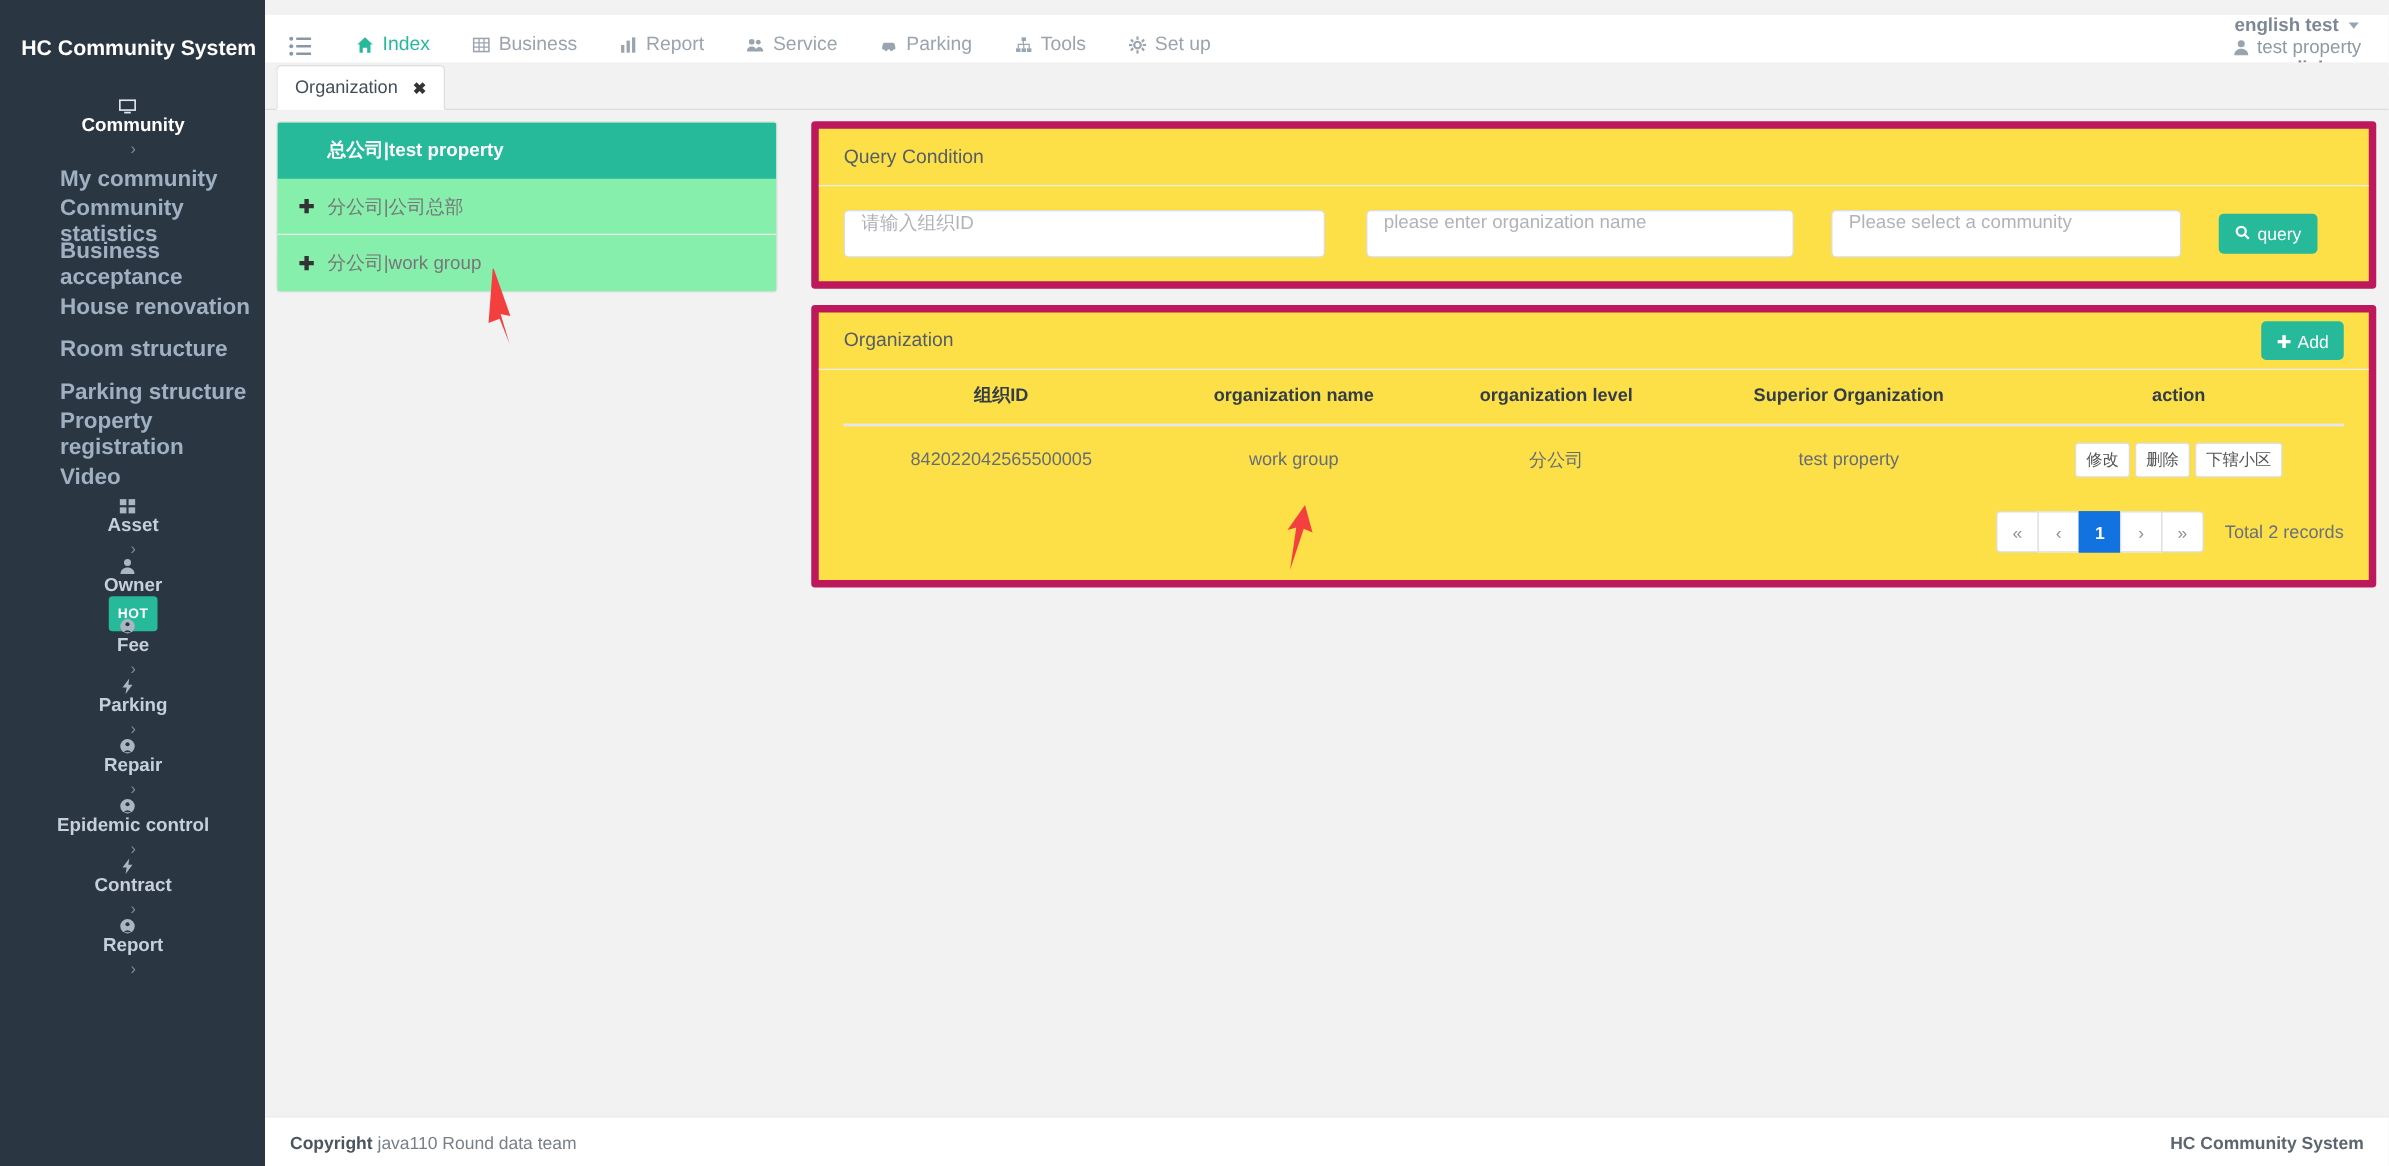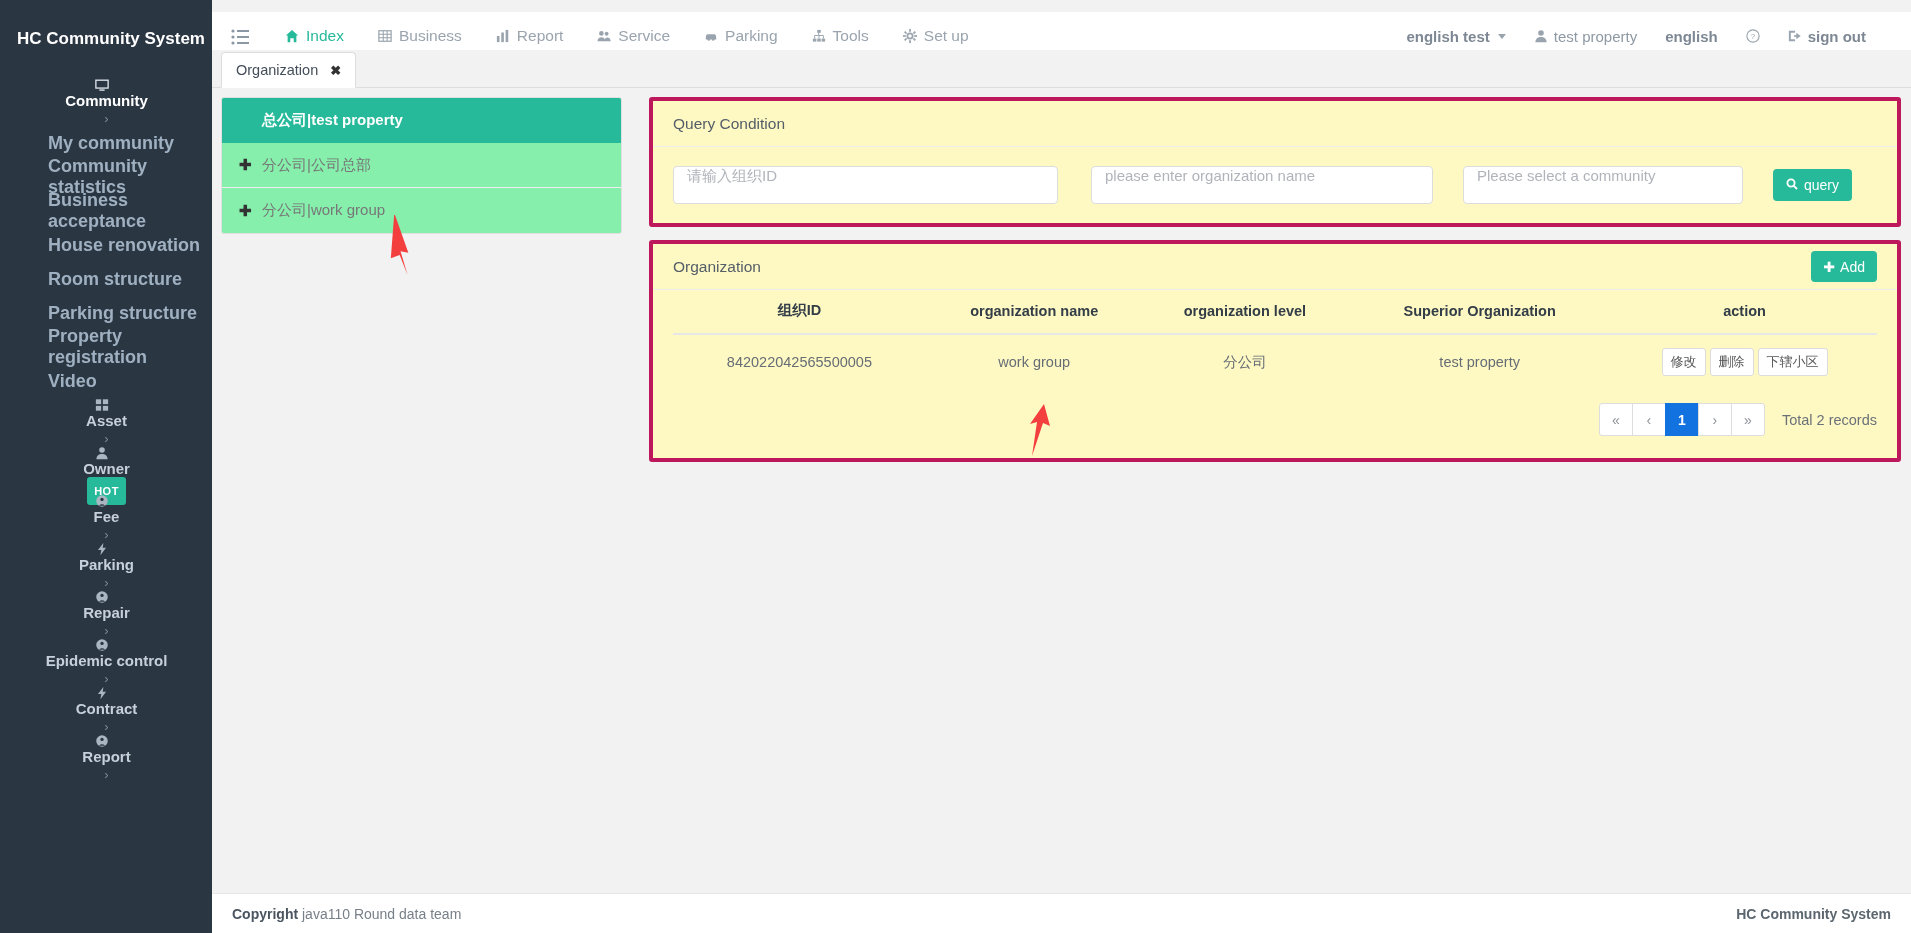--- a/index.html
+++ b/index.html
@@ -52,22 +52,22 @@
   }
   #topnav { display: flex; align-items: stretch; }
   .topnav-item {
     display: flex; align-items: center; gap: 7px; padding: 0 17px;
     color: #9aa4ae; font-size: 15.5px; cursor: pointer;
     border-bottom: 3px solid transparent; height: 50px;
   }
   .topnav-item.active { color: #26b99a; border-bottom-color: #26b99a; }
   .topnav-item .ticon { font-size: 14px; display: inline-flex; }
   #topright {
-    margin-left: auto; display: flex; align-items: flex-end;
-    gap: 0; padding-right: 31px;
+    margin-left: auto; display: flex; align-items: center;
+    gap: 0; padding-right: 8px; flex-direction: column;
   }
   .tr-item {
     display: flex; align-items: center; gap: 6px; padding: 0 14px;
     font-size: 15px; color: #8e99a4; cursor: pointer; height: 50px;
   }
   .tr-item.bold { font-weight: bold; color: #7d8894; }
   .caret-dn {
     width: 0; height: 0; border-left: 4px solid transparent;
     border-right: 4px solid transparent; border-top: 5px solid #9aa4ae;
     margin-left: 2px;
@@ -111,21 +111,21 @@
     padding-left: 40px;
   }
   .tree-node .plus {
     color: #333; font-weight: bold; font-size: 15px; margin-right: 12px;
     margin-left: -23px; width: 11px; display: inline-block;
   }
 
   
   #rightcol { flex: 1; margin-left: 27px; }
   .panel {
-    background: #fef9c3; border: 4px solid #be185d; border-radius: 3px;
+    background: #fde047; border: 6px solid #be185d; border-radius: 3px;
     margin-bottom: 13px;
   }
   .panel-head {
     height: 46px; display: flex; align-items: center; justify-content: space-between;
     padding: 0 20px; border-bottom: 1px solid #eeeeee;
   }
   .panel-title { font-size: 15.5px; color: #555e68; font-weight: normal; }
   .panel-body { padding: 19px 20px 19px 20px; }
 
   .query-row { display: flex; align-items: center; gap: 0; }

